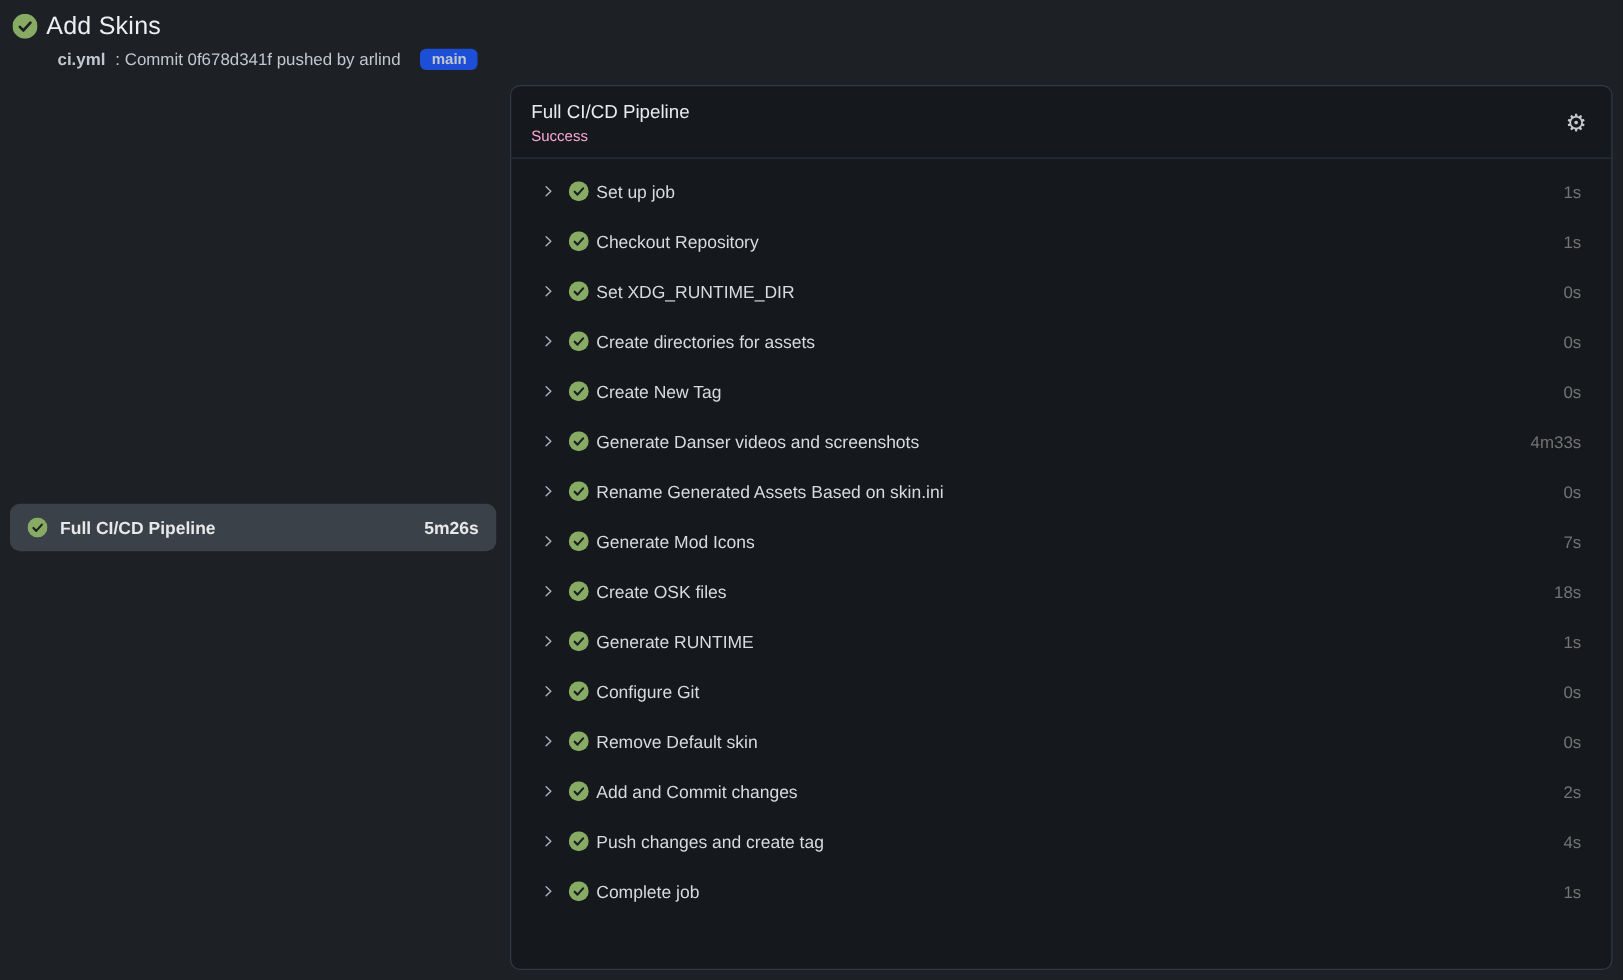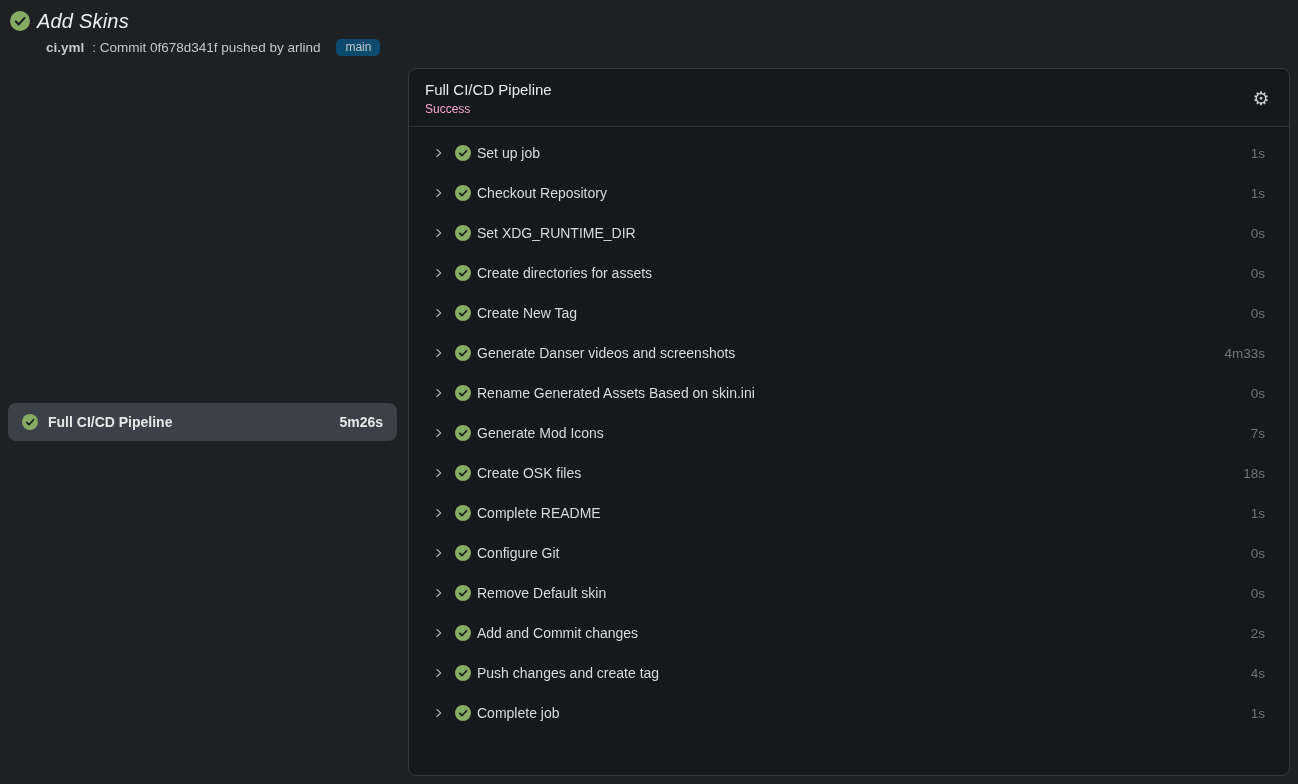--- a/index.html
+++ b/index.html
@@ -7,28 +7,28 @@
   body {
     width: 1298px; height: 784px;
     background: #1d2126;
     font-family: "Liberation Sans", sans-serif;
     color: #d7dade;
     overflow: hidden;
   }
 
   
   .run-header { padding: 8px 12px 0 10px; }
-  .title-row { display:flex; align-items:center; gap:7px; height:26px;font-style:italic; }
+  .title-row { display:flex; align-items:center; gap:7px; height:26px; }
   .page-title { font-size:20px; font-weight:500; color:#eceef0; margin:0; letter-spacing:.2px; }
   .meta-row { margin-left:36px; margin-top:3px; height:21px; display:flex; align-items:center;
               font-size:13.5px; color:#c2c7cc; gap:8px; }
   .wf-name { font-weight:700; }
   .branch-badge {
-    margin-left:8px; background:#0c4a6e; color:#c2c7cc;
-    border-radius:5px; padding:2px 9px 3px; font-size:12px; line-height:1;
+    margin-left:8px; background:#1d4ed8; color:#c2c7cc;
+    border-radius:5px; padding:2px 9px 3px; font-size:12px; line-height:1;font-weight:bold;
   }
 
   
   .content { display:flex; gap:11px; padding:0 8px; margin-top:10px; align-items:center; }
   .sidebar { width:389px; flex:0 0 389px; }
 
   .job-item {
     height:38px; background:#3b4148; border-radius:8px;
     display:flex; align-items:center; gap:10px; padding:0 14px;
     cursor:pointer;
@@ -260,21 +260,21 @@
     <span class="chevron">
       <svg viewBox="0 0 16 16" width="12" height="12">
               <use href="#chevron-right"></use>
             </svg>
     </span>
     <span class="check-icon">
       <svg viewBox="0 0 16 16" width="16" height="16">
               <use href="#check-circle"></use>
             </svg>
     </span>
-    <span class="step-name">Complete README</span>
+    <span class="step-name">Generate RUNTIME</span>
     <span class="step-duration">1s</span>
   </div>
 
   <div class="step-row">
     <span class="chevron">
       <svg viewBox="0 0 16 16" width="12" height="12">
               <use href="#chevron-right"></use>
             </svg>
     </span>
     <span class="check-icon">

